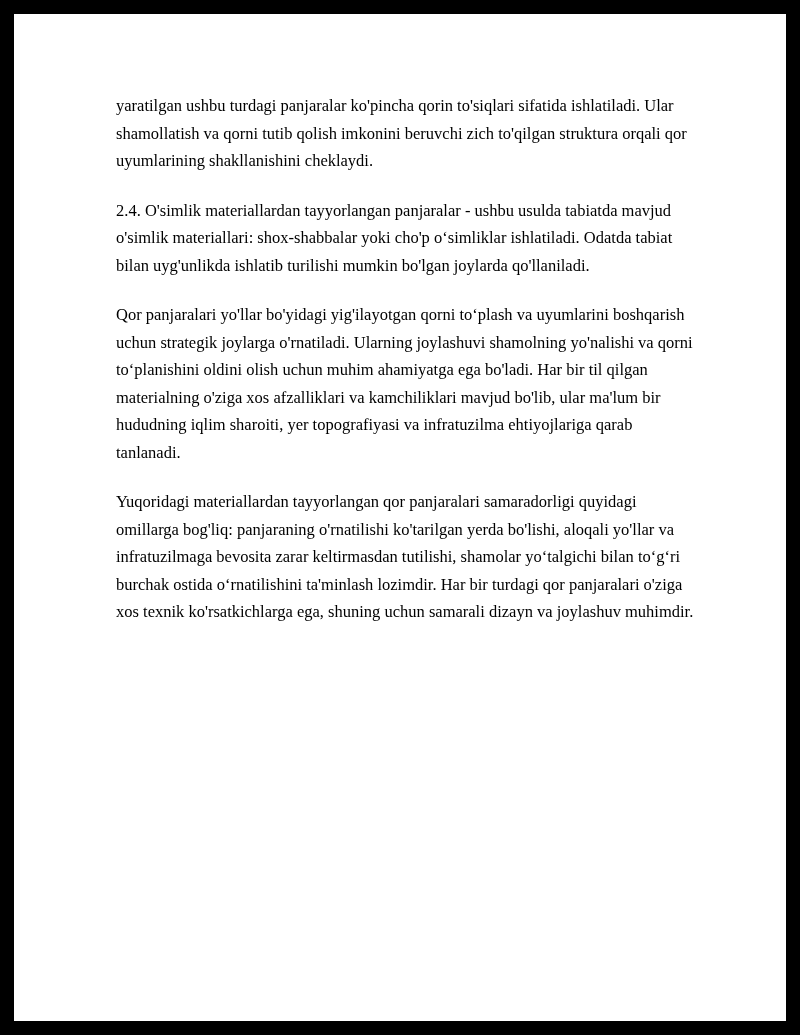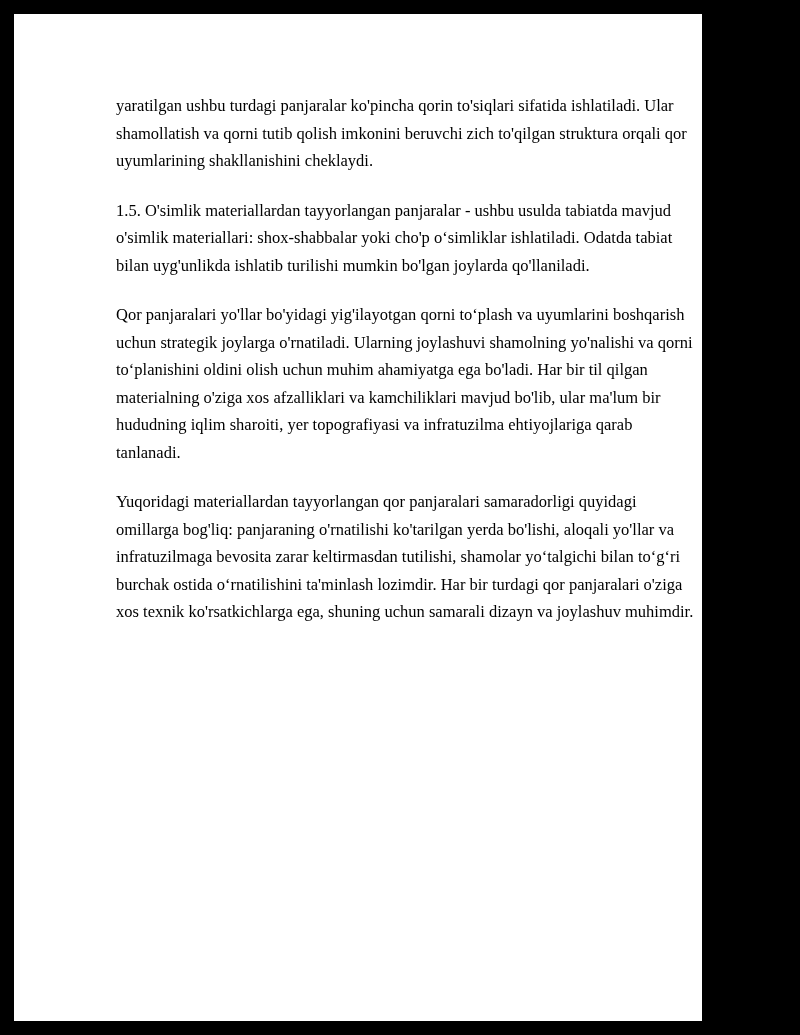--- a/index.html
+++ b/index.html
@@ -9,21 +9,21 @@
   body {
     width: 800px;
     height: 1035px;
     background: #000000;
     font-family: "Liberation Serif", serif;
   }
   .page {
     position: absolute;
     left: 14px;
     top: 14px;
-    width: 688px;
+    width: 772px;
     height: 1007px;
     background: #ffffff;
     box-sizing: border-box;
     overflow: hidden;
   }
   .content {
     position: absolute;
     left: 102px;
     top: 78px;
     width: 578px;
@@ -40,17 +40,17 @@
   .para:last-child {
     margin-bottom: 12px;
   }
 </style>
 </head>
 <body>
 
 <div class="page">
   <div class="content">
     <p class="para">yaratilgan ushbu turdagi panjaralar ko'pincha qorin to'siqlari sifatida ishlatiladi. Ular shamollatish va qorni tutib qolish imkonini beruvchi zich to'qilgan struktura orqali qor uyumlarining shakllanishini cheklaydi.</p>
-    <p class="para">1.5. O'simlik materiallardan tayyorlangan panjaralar - ushbu usulda tabiatda mavjud o'simlik materiallari: shox-shabbalar yoki cho'p o‘simliklar ishlatiladi. Odatda tabiat bilan uyg'unlikda ishlatib turilishi mumkin bo'lgan joylarda qo'llaniladi.</p>
+    <p class="para">2.4. O'simlik materiallardan tayyorlangan panjaralar - ushbu usulda tabiatda mavjud o'simlik materiallari: shox-shabbalar yoki cho'p o‘simliklar ishlatiladi. Odatda tabiat bilan uyg'unlikda ishlatib turilishi mumkin bo'lgan joylarda qo'llaniladi.</p>
     <p class="para">Qor panjaralari yo'llar bo'yidagi yig'ilayotgan qorni to‘plash va uyumlarini boshqarish uchun strategik joylarga o'rnatiladi. Ularning joylashuvi shamolning yo'nalishi va qorni to‘planishini oldini olish uchun muhim ahamiyatga ega bo'ladi. Har bir til qilgan materialning o'ziga xos afzalliklari va kamchiliklari mavjud bo'lib, ular ma'lum bir hududning iqlim sharoiti, yer topografiyasi va infratuzilma ehtiyojlariga qarab tanlanadi.</p>
     <p class="para">Yuqoridagi materiallardan tayyorlangan qor panjaralari samaradorligi quyidagi omillarga bog'liq: panjaraning o'rnatilishi ko'tarilgan yerda bo'lishi, aloqali yo'llar va infratuzilmaga bevosita zarar keltirmasdan tutilishi, shamolar yo‘talgichi bilan to‘g‘ri burchak ostida o‘rnatilishini ta'minlash lozimdir. Har bir turdagi qor panjaralari o'ziga xos texnik ko'rsatkichlarga ega, shuning uchun samarali dizayn va joylashuv muhimdir.</p>
   </div>
 </div>
 
 </body></html>

